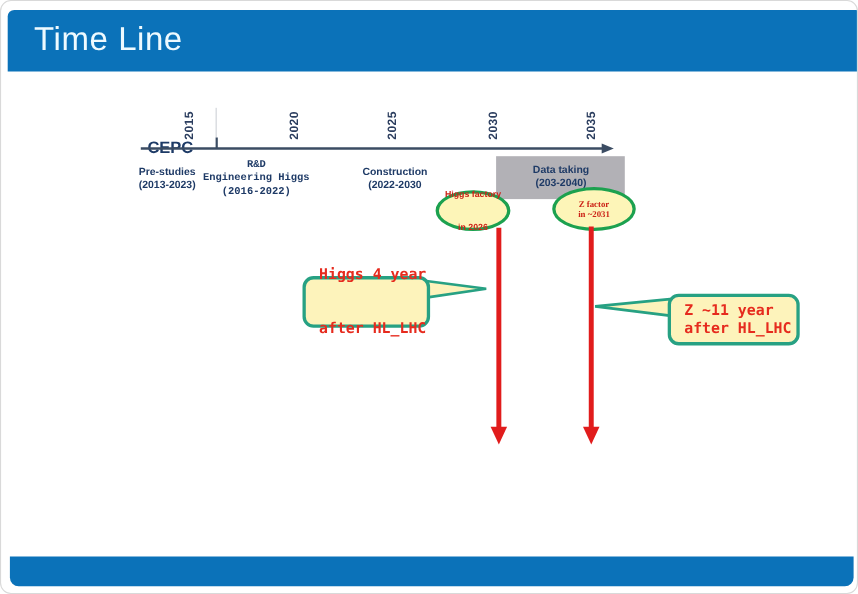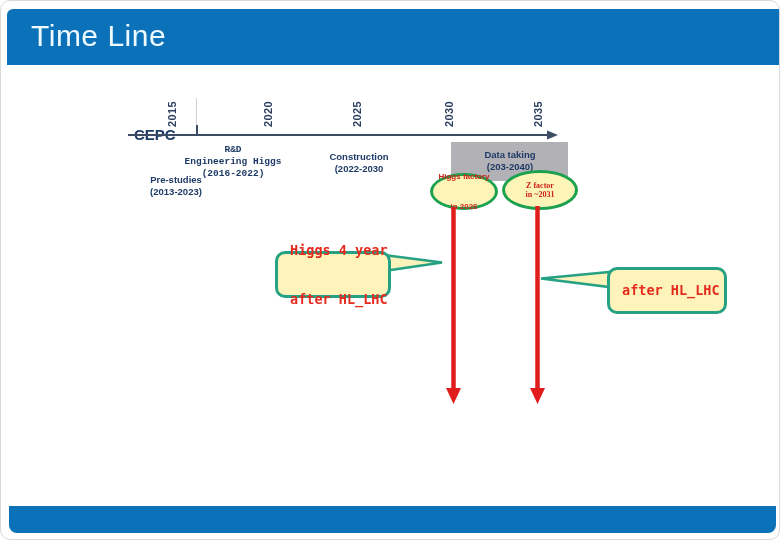--- a/index.html
+++ b/index.html
@@ -59,39 +59,39 @@
     <div class="year" style="left:246px;top:106px;">2020</div>
     <div class="year" style="left:335px;top:106px;">2025</div>
     <div class="year" style="left:427px;top:106px;">2030</div>
     <div class="year" style="left:516px;top:106px;">2035</div>
 
     <div class="tick-faint"></div>
     <div class="tick-dark"></div>
 
     <div class="gray-box"></div>
 
-    <div class="phase" style="left:135px;top:150px;width:80px;margin-top:23px;">
+    <div class="phase" style="left:111px;top:150px;width:80px;">
       <div>Pre-studies</div>
       <div>(2013-2023)</div>
     </div>
     <div class="phase" style="left:172px;top:143px;width:120px;font-family:Liberation Mono, monospace;">
       <div>R&amp;D</div>
       <div>Engineering Higgs</div>
       <div>(2016-2022)</div>
     </div>
     <div class="phase" style="left:308px;top:150px;width:100px;">
       <div>Construction</div>
       <div>(2022-2030</div>
     </div>
     <div class="phase" style="left:459px;top:148px;width:100px;">
       <div>Data taking</div>
       <div>(203-2040)</div>
     </div>
 
-    <div class="ellipse" style="left:429px;top:172px;width:62px;height:31px;gap:21px;">
+    <div class="ellipse" style="left:395px;top:172px;width:62px;height:31px;gap:21px;">
       <div>Higgs factory</div>
       <div>in 2026</div>
     </div>
     <div class="ellipse" style="left:501px;top:169px;width:70px;height:34px;font-family:Liberation Serif, serif;">
       <div>Z factor</div>
       <div>in ~2031</div>
     </div>
 
     <svg class="overlay" viewBox="0 0 780 540">
 
@@ -105,20 +105,21 @@
       <polygon points="445,387 460,387 452.5,403" fill="#e11c1c"></polygon>
       <line x1="536.5" y1="205" x2="536.5" y2="388" stroke="#e11c1c" stroke-width="4.5"></line>
       <polygon points="529,387 544,387 536.5,403" fill="#e11c1c"></polygon>
     </svg>
 
     <div class="callout" style="left:274px;top:250px;width:98px;height:41px;gap:32px;">
       <div>Higgs 4 year</div>
       <div>after HL_LHC</div>
     </div>
     <div class="callout" style="left:606px;top:266px;width:102px;height:41px;">
+      <div>Z ~11 year</div>
       <div>after HL_LHC</div>
     </div>
 
   </div>
 
   <div class="footer-bar"></div>
 
 </div>
 
 </body></html>

